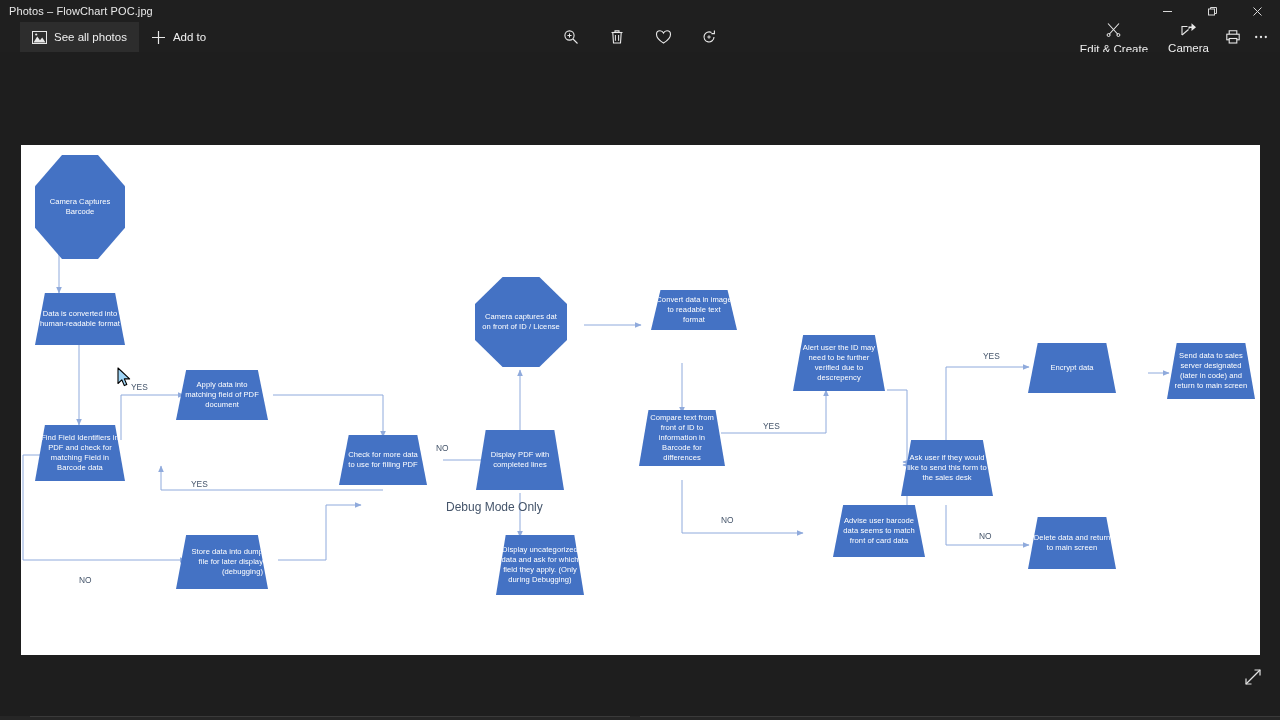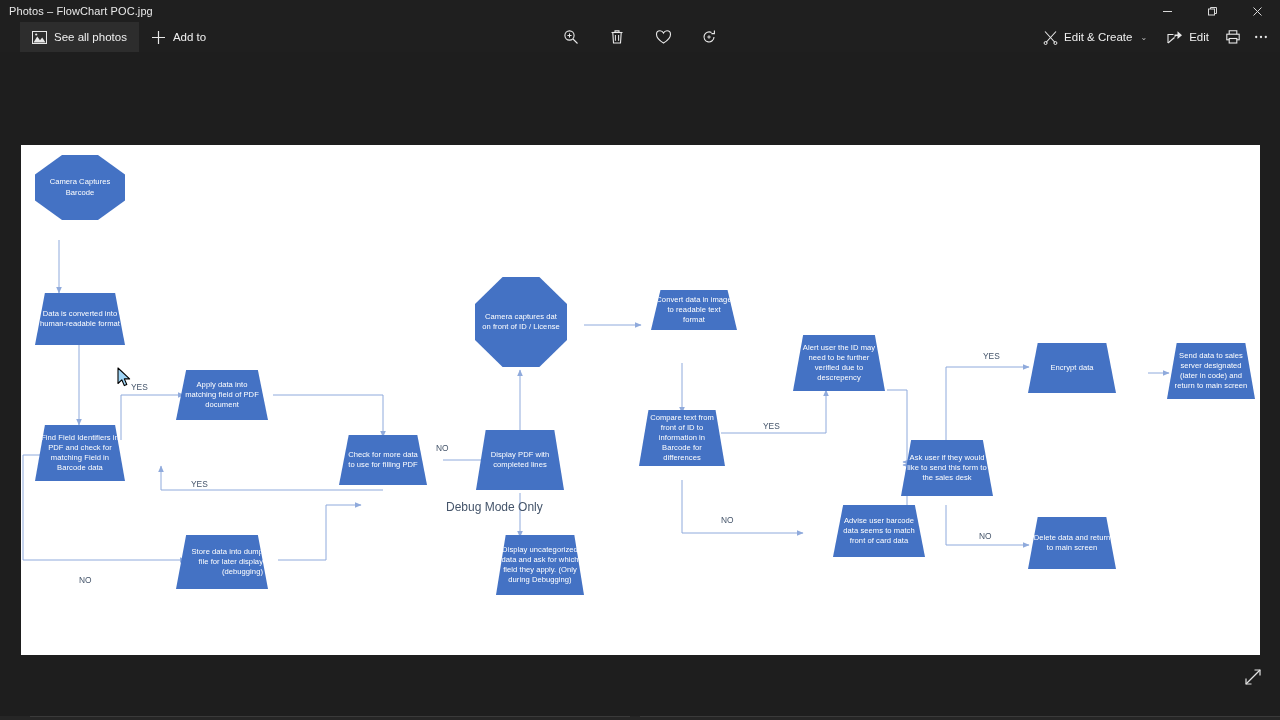--- a/index.html
+++ b/index.html
@@ -42,21 +42,21 @@
   }
   .cmd-center .icon-btn { pointer-events: auto; }
   .icon-btn {
     width: 26px; height: 26px; display: flex; align-items: center;
     justify-content: center; color: #e8e8e8;
   }
   .cmd-right {
     position: absolute; right: 6px; top: 0; height: 30px;
     display: flex; align-items: center; gap: 2px;
   }
-  .cmd-right .cmd-btn { padding: 0 9px; gap: 6px; }
+  .cmd-right .cmd-btn { padding: 0 9px; gap: 6px; flex-direction: column; }
   .chev { font-size: 8px; color: #bdbdbd; margin-left: 2px; }
   svg { display: block; }
 
   
   .photo-area {
     position: absolute; left: 0; top: 52px; width: 1280px; height: 650px;
     background: #1e1e1e;
   }
   .canvas {
     position: absolute; left: 21px; top: 93px; width: 1239px; height: 510px;
@@ -187,21 +187,21 @@
         <span class="chev">⌄</span>
       </div>
       <div class="cmd-btn">
         <span>
           <svg width="16" height="14" viewBox="0 0 16 14">
             <path d="M1 13 V4.5 H6.5" fill="none" stroke="#e8e8e8" stroke-width="1.1"></path>
             <path d="M1 13 L7.5 7.5" fill="none" stroke="#e8e8e8" stroke-width="1.1"></path>
             <path d="M7.5 7.5 V4.5 H10.5 V1.2 L15 5.2 L10.5 9 V6 H9 Z" fill="#e8e8e8"></path>
           </svg>
         </span>
-        <span>Edit</span>
+        <span>Camera</span>
       </div>
       <div class="icon-btn">
         <svg width="16" height="16" viewBox="0 0 16 16">
           <path d="M4.2 5.2 V1.8 H11.8 V5.2" fill="none" stroke="#e8e8e8" stroke-width="1.1"></path>
           <rect x="1.8" y="5.2" width="12.4" height="5.6" fill="none" stroke="#e8e8e8" stroke-width="1.1"></rect>
           <rect x="4.2" y="9.5" width="7.6" height="4.5" fill="#1f1f1f" stroke="#e8e8e8" stroke-width="1.1"></rect>
         </svg>
       </div>
       <div class="icon-btn">
         <svg width="16" height="16" viewBox="0 0 16 16">
@@ -259,21 +259,21 @@
             <path d="M866,388 L886,388 L886,320 L882,320"></path>
 
             <path d="M925,300 L925,222 L1008,222"></path>
 
             <path d="M925,360 L925,400 L1008,400"></path>
 
             <path d="M1127,228 L1148,228"></path>
           </g>
         </svg>
 
-        <div class="node oct" style="left:14px;  top:10px;  width:90px;  height:65px;">Camera Captures Barcode</div>
+        <div class="node oct" style="left:14px;  top:10px;  width:90px;  height:104px;">Camera Captures Barcode</div>
 
         <div class="node trap" style="left:14px;  top:148px; width:90px;  height:52px;">Data is converted into human-readable format</div>
 
         <div class="node trap" style="left:14px;  top:280px; width:90px;  height:56px;">Find Field Identifiers in PDF and check for matching Field in Barcode data</div>
 
         <div class="node trap" style="left:155px; top:225px; width:92px;  height:50px;">Apply data into matching field of PDF document</div>
 
         <div class="node trap" style="left:155px; top:390px; width:92px;  height:54px;text-align:right;">Store data into dump file for later display (debugging)</div>
 
         <div class="node trap" style="left:318px; top:290px; width:88px;  height:50px;">Check for more data to use for filling PDF</div>

